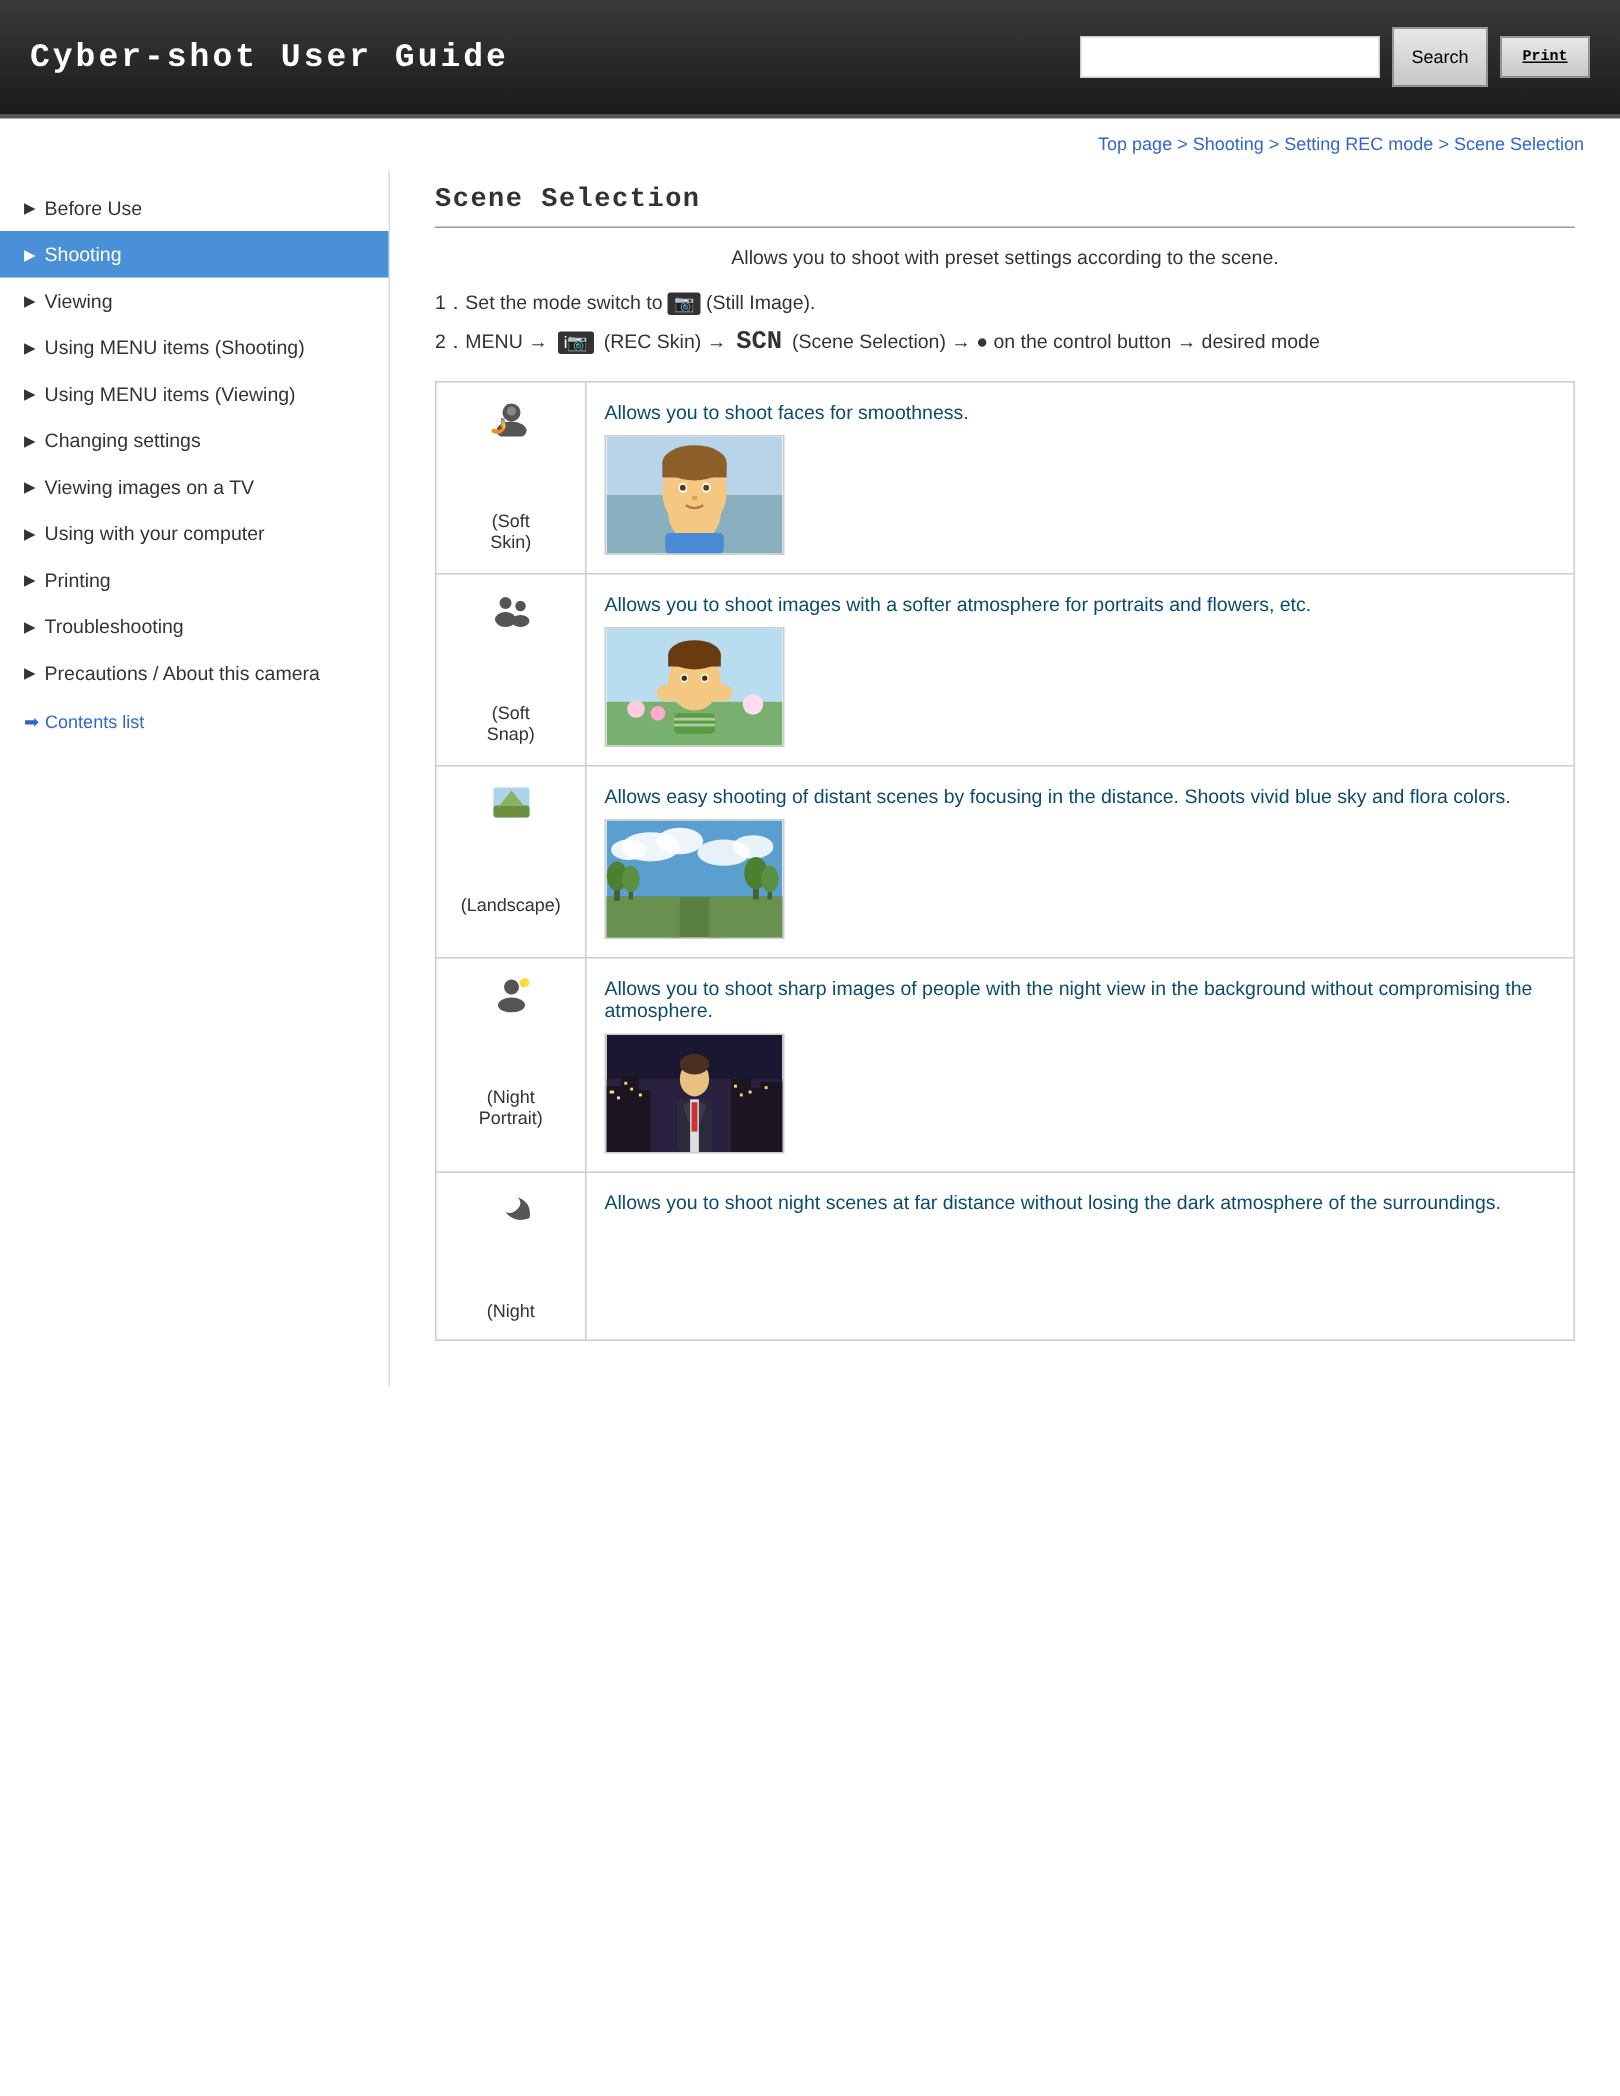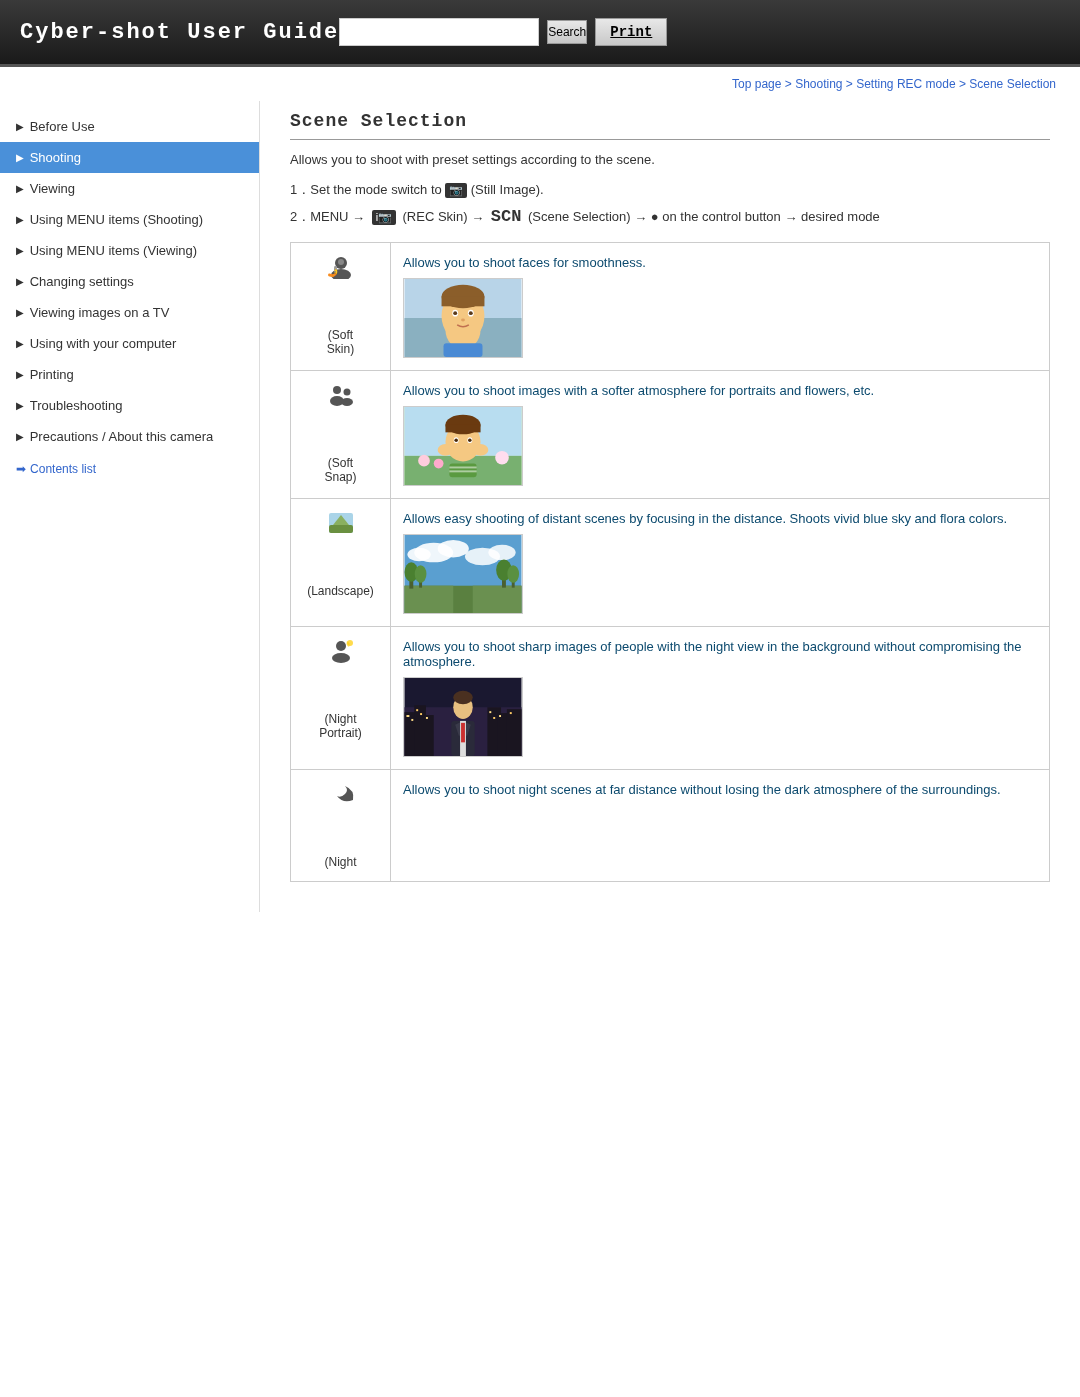--- a/index.html
+++ b/index.html
@@ -4,20 +4,21 @@
   <style>
     * { margin: 0; padding: 0; box-sizing: border-box; }
     body { font-family: Arial, sans-serif; font-size: 13px; color: #333; background: #fff; width: 1080px; }
 
     
     .header {
       background: linear-gradient(to bottom, #3a3a3a, #1a1a1a);
       padding: 18px 20px;
       display: flex;
       align-items: center;
+      justify-content: space-between;
       border-bottom: 3px solid #555;
     }
     .header-title {
       color: #fff;
       font-size: 22px;
       font-family: 'Courier New', monospace;
       letter-spacing: 2px;
       font-weight: bold;
     }
     .header-right {
@@ -29,30 +30,30 @@
       width: 200px;
       height: 28px;
       border: 1px solid #ccc;
       padding: 0 6px;
       font-size: 12px;
       background: #fff;
     }
     .search-button {
       background: linear-gradient(to bottom, #e8e8e8, #c8c8c8);
       border: 1px solid #999;
-      padding: 4px 0;
+      padding: 4px 12px;
       font-size: 12px;
       cursor: pointer;
-      height: 24px;
+      height: 40px;
     }
     .print-button {
       background: linear-gradient(to bottom, #e8e8e8, #c8c8c8);
       border: 1px solid #999;
       padding: 4px 14px;
-      font-size: 14px;
+      font-size: 10px;
       cursor: pointer;
       height: 28px;
       font-family: 'Courier New', monospace;
       font-weight: bold;
       text-decoration: underline;
     }
 
     
     .breadcrumb {
       text-align: right;
@@ -121,20 +122,21 @@
       color: #333;
       margin-bottom: 12px;
       padding-bottom: 8px;
       border-bottom: 1px solid #999;
       letter-spacing: 1px;
     }
     .intro-text {
       font-size: 13px;
       margin-bottom: 14px;
       color: #333;
+      text-align: center;
     }
     .step {
       font-size: 13px;
       margin-bottom: 8px;
       color: #333;
     }
     .bullet {
       margin-left: 30px;
       margin-bottom: 8px;
     }

